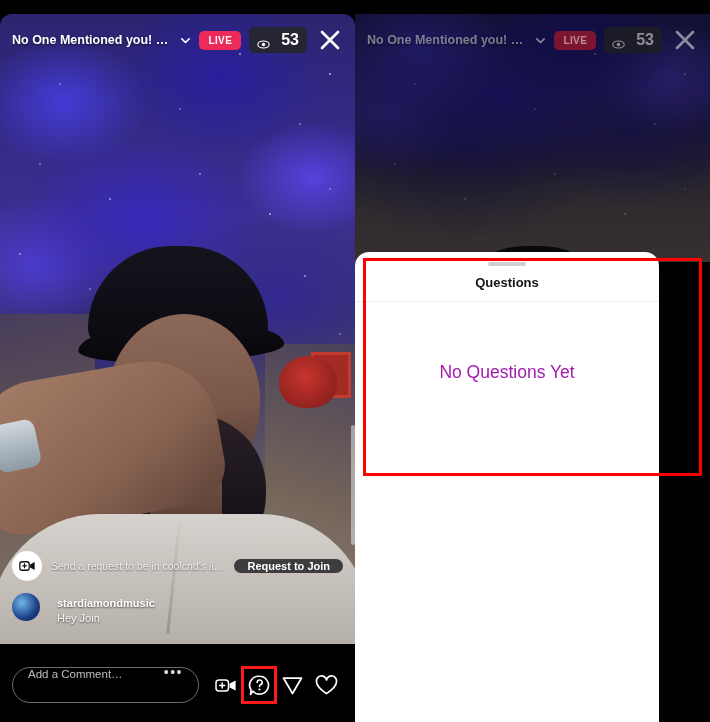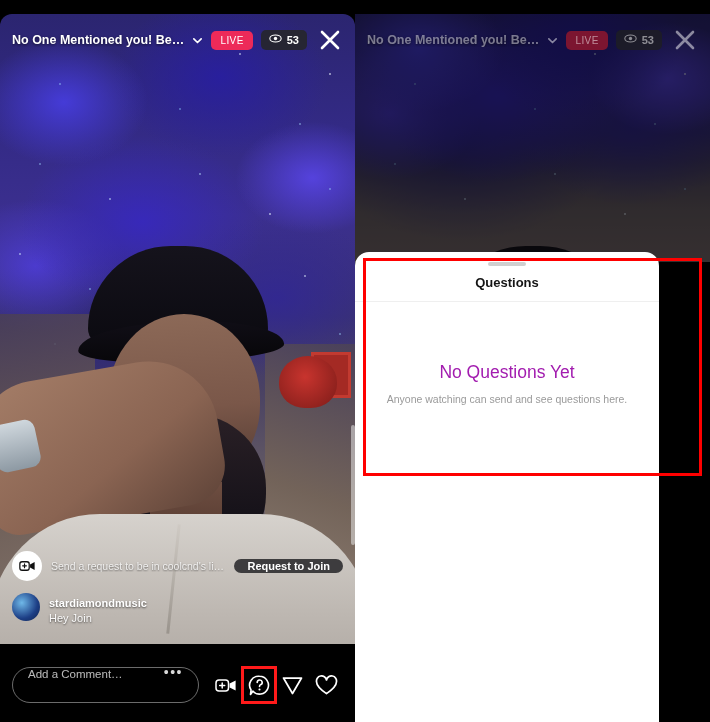--- a/index.html
+++ b/index.html
@@ -136,26 +136,26 @@
     z-index: 6;
   }
   .title-wrap { display: flex; align-items: center; gap: 7px; flex: 1; min-width: 0; }
   .live-title {
     color: #fff; font-size: 12.5px; font-weight: bold; white-space: nowrap;
     overflow: hidden; text-overflow: ellipsis; text-shadow: 0 1px 3px rgba(0,0,0,.6);
   }
   .chev { width: 11px; height: 11px; flex: none; }
   .chev svg { display:block; }
   .live-badge {
-    background: #ed2a59; color: #fff; font-size: 10px; font-weight: normal;
+    background: #ed2a59; color: #fff; font-size: 10px; font-weight: bold;
     letter-spacing: .4px; padding: 4px 9px; border-radius: 5px; flex: none;
   }
   .viewers {
-    background: rgba(38,38,44,.92); color: #fff; font-size: 11px; font-weight: bold;
-    padding: 4px 8px; border-radius: 5px; display: flex; align-items: flex-start; gap: 5px; flex: none;
+    background: rgba(38,38,44,.92); color: #fff; font-size: 16px; font-weight: bold;
+    padding: 4px 8px; border-radius: 5px; display: flex; align-items: flex-end; gap: 11px; flex: none;
   }
   .viewers svg { display:block; }
   .close-btn { width: 26px; height: 26px; flex: none; margin-left: 2px; cursor: pointer; }
   .close-btn svg { display:block; }
 
   
   .topbar.dimmed .live-title { color: rgba(255,255,255,.45); }
   .topbar.dimmed .live-badge { background:#7c1530; color: rgba(255,255,255,.5); }
   .topbar.dimmed .viewers { background: rgba(30,30,34,.8); color: rgba(255,255,255,.5); }
   .topbar.dimmed svg { opacity: .5; }
@@ -171,21 +171,21 @@
     display: flex; align-items: center; justify-content: center;
   }
   .join-text {
     flex: 1; color: rgba(255,255,255,.82); font-size: 10.5px;
     text-shadow: 0 1px 2px rgba(0,0,0,.5); white-space: nowrap; overflow: hidden; text-overflow: ellipsis;
   }
   .join-btn {
     background: rgba(22,22,26,.78); color: #fff; font-size: 11px; font-weight: bold;
     padding: 1px 13px; border-radius: 16px; flex: none; cursor: pointer;
   }
-  .cmt { display: flex; gap: 9px; margin-bottom: 12px; align-items: flex-start; }
+  .cmt { display: flex; gap: 17px; margin-bottom: 12px; align-items: flex-start; }
   .cmt-av { width: 28px; height: 28px; border-radius: 50%; flex: none; overflow: hidden; }
   .av1 { background: radial-gradient(circle at 35% 35%, #6fb8e8, #1d3f86 60%, #0d1f4a); }
   .av2 { background: radial-gradient(circle at 45% 40%, #f2f2f2, #b8bcc0 55%, #7c8288); }
   .av3 { background: radial-gradient(circle at 40% 45%, #c96a3a, #6b3a7a 55%, #2c1b3a); }
   .cmt-body { min-width: 0; }
   .cmt-user {
     color: #fff; font-size: 11px; font-weight: bold; line-height: 14px;
     text-shadow: 0 1px 2px rgba(0,0,0,.6);
   }
   .cmt-text {
@@ -387,20 +387,19 @@
             <path d="M5 5 L21 21 M21 5 L5 21" stroke="#fff" stroke-width="2.6" stroke-linecap="round"></path>
           </svg>
       </span>
     </div>
 
     <div class="sheet">
       <div class="grabber"></div>
       <div class="sheet-title">Questions</div>
       <div class="sheet-body">
         <div class="empty-title">No Questions Yet</div>
-        <div class="empty-sub">Anyone watching can send and see questions here.</div>
       </div>
     </div>
 
     <div class="anno-box"></div>
   </div>
 
 </div>
 
 </body></html>

